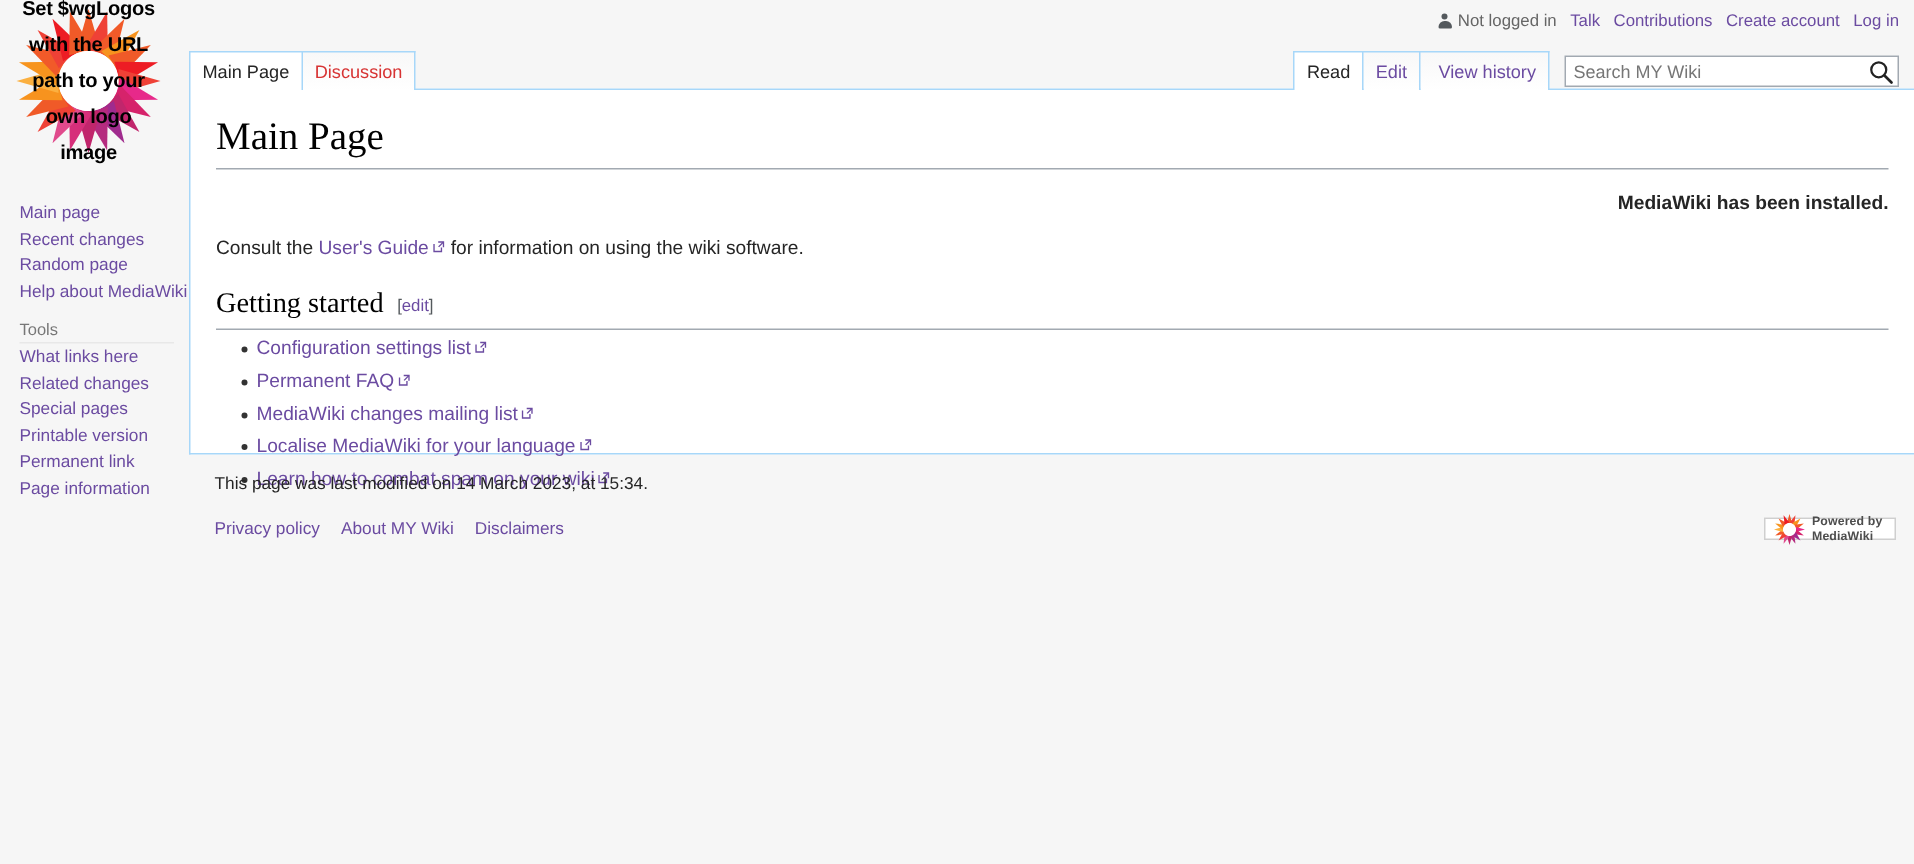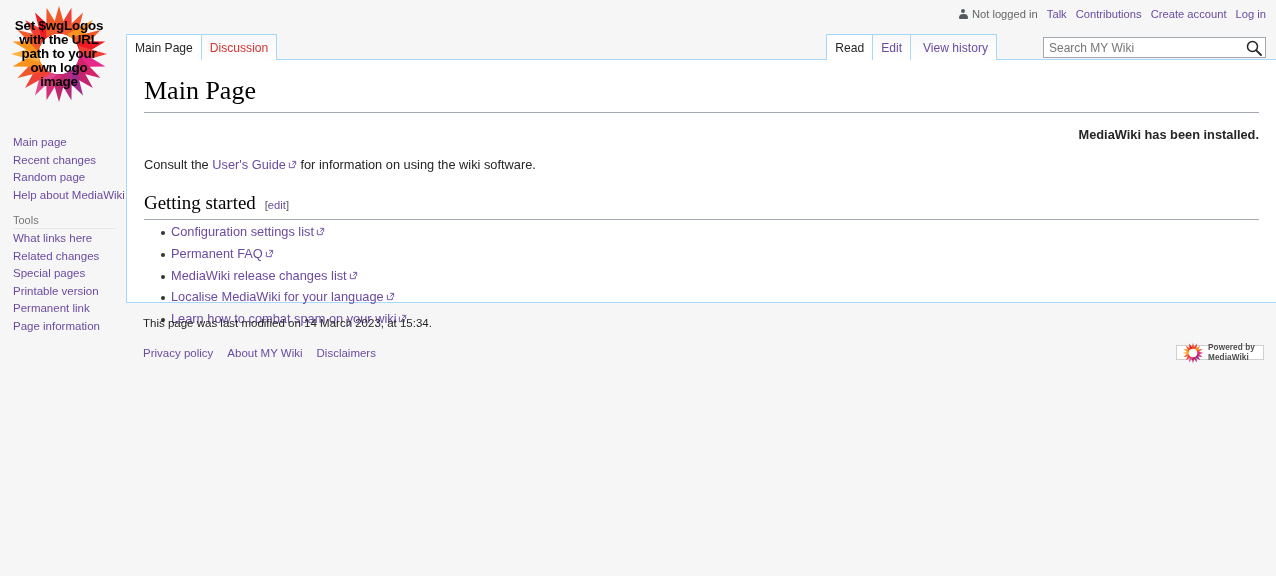--- a/index.html
+++ b/index.html
@@ -80,21 +80,21 @@
   }
   #p-logo .logo-text {
     position: absolute;
     inset: 0;
     display: flex;
     align-items: center;
     justify-content: center;
     text-align: center;
     font-weight: bold;
     font-size: 13.4px;
-    line-height: 14px;
+    line-height: 24px;
     color: #000;
     letter-spacing: -0.2px;
     padding: 0 2px;
     box-sizing: border-box;
   }
 
   
   #left-navigation {
     position: absolute;
     left: 126px;
@@ -126,21 +126,20 @@
 
   
   #right-navigation {
     position: absolute;
     right: 10px;
     top: 33px;
     height: 27px;
     display: flex;
     align-items: flex-end;
     z-index: 3;
-    gap: 36px;
   }
   #p-views {
     display: flex;
     align-items: flex-end;
     height: 26px;
   }
   #p-views .vtab { border-left: 1px solid #a7d7f9; border-right: none; }
   #p-views .vtab:last-child { border-right: 1px solid #a7d7f9; padding-left: 12px; }
   #p-search {
     margin-left: 10px;
@@ -472,21 +471,21 @@
         <li><a href="#" class="ext"><span>Configuration settings list</span><svg class="ext-icon" viewBox="0 0 10 10">
                 <path d="M1.5,3 L1.5,8.5 L7,8.5 L7,5.6" fill="none" stroke="#6b4ba1" stroke-width="1"></path>
                 <path d="M4.6,1.5 L8.5,1.5 L8.5,5.4" fill="none" stroke="#6b4ba1" stroke-width="1"></path>
                 <line x1="8.3" y1="1.7" x2="4.9" y2="5.1" stroke="#6b4ba1" stroke-width="1"></line>
               </svg></a></li>
         <li><a href="#" class="ext"><span>Permanent FAQ</span><svg class="ext-icon" viewBox="0 0 10 10">
                 <path d="M1.5,3 L1.5,8.5 L7,8.5 L7,5.6" fill="none" stroke="#6b4ba1" stroke-width="1"></path>
                 <path d="M4.6,1.5 L8.5,1.5 L8.5,5.4" fill="none" stroke="#6b4ba1" stroke-width="1"></path>
                 <line x1="8.3" y1="1.7" x2="4.9" y2="5.1" stroke="#6b4ba1" stroke-width="1"></line>
               </svg></a></li>
-        <li><a href="#" class="ext"><span>MediaWiki release changes list</span><svg class="ext-icon" viewBox="0 0 10 10">
+        <li><a href="#" class="ext"><span>MediaWiki changes mailing list</span><svg class="ext-icon" viewBox="0 0 10 10">
                 <path d="M1.5,3 L1.5,8.5 L7,8.5 L7,5.6" fill="none" stroke="#6b4ba1" stroke-width="1"></path>
                 <path d="M4.6,1.5 L8.5,1.5 L8.5,5.4" fill="none" stroke="#6b4ba1" stroke-width="1"></path>
                 <line x1="8.3" y1="1.7" x2="4.9" y2="5.1" stroke="#6b4ba1" stroke-width="1"></line>
               </svg></a></li>
         <li><a href="#" class="ext"><span>Localise MediaWiki for your language</span><svg class="ext-icon" viewBox="0 0 10 10">
                 <path d="M1.5,3 L1.5,8.5 L7,8.5 L7,5.6" fill="none" stroke="#6b4ba1" stroke-width="1"></path>
                 <path d="M4.6,1.5 L8.5,1.5 L8.5,5.4" fill="none" stroke="#6b4ba1" stroke-width="1"></path>
                 <line x1="8.3" y1="1.7" x2="4.9" y2="5.1" stroke="#6b4ba1" stroke-width="1"></line>
               </svg></a></li>
         <li><a href="#" class="ext"><span>Learn how to combat spam on your wiki</span><svg class="ext-icon" viewBox="0 0 10 10">

